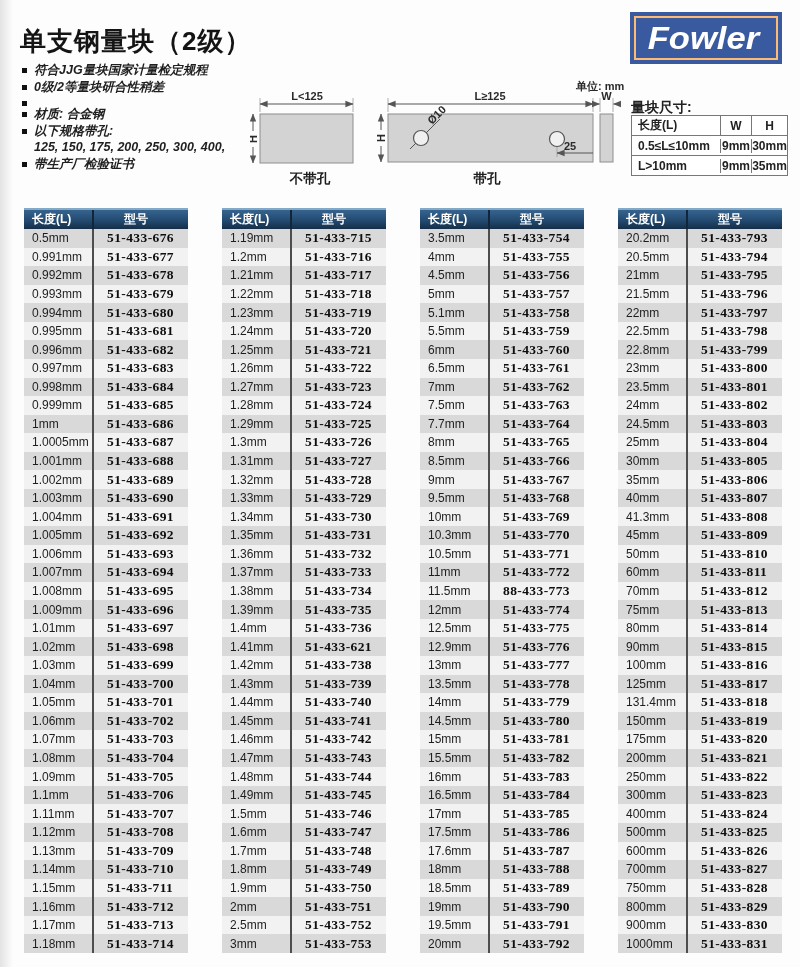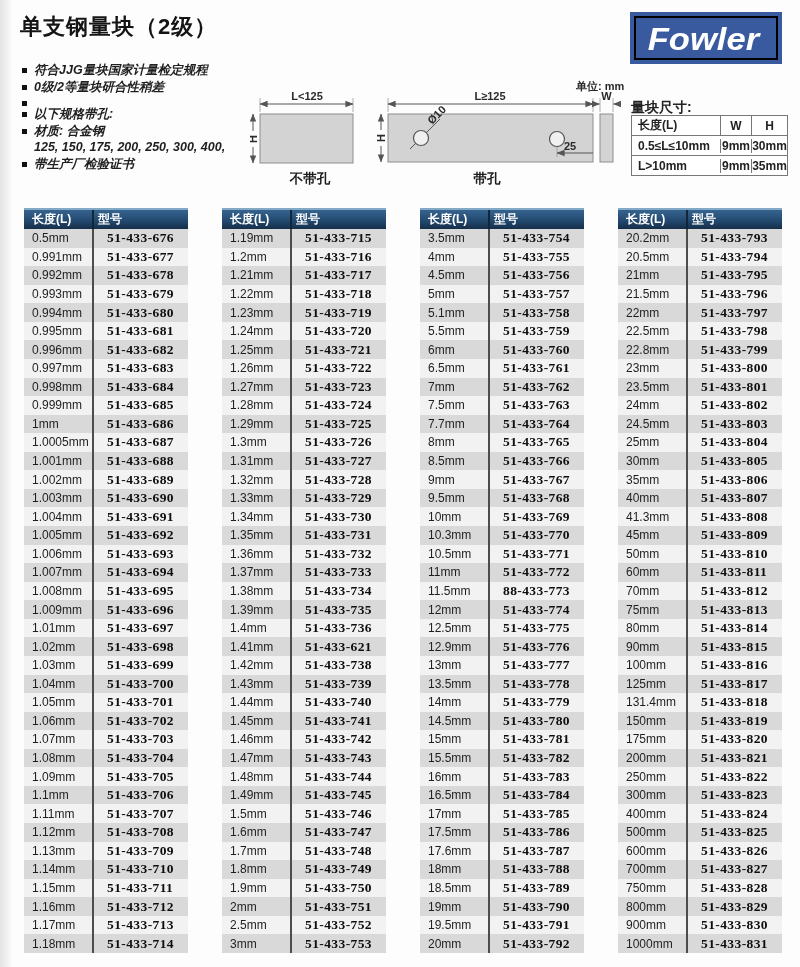--- a/index.html
+++ b/index.html
@@ -1,31 +1,31 @@
 <!DOCTYPE html>
 <html><head>
 <meta charset="utf-8">
 <style>
   html,body{margin:0;padding:0;}
   body{width:800px;height:967px;position:relative;background:#fdfdfd;overflow:hidden;
        font-family:"Liberation Sans",sans-serif;}
   .left-strip{position:absolute;left:0;top:0;width:13px;height:100%;
        background:linear-gradient(90deg,#e3e3e3,#fdfdfd);}
-  .page-title{position:absolute;left:20px;top:12px;margin:0;font-size:22px;font-weight:700;
+  .page-title{position:absolute;left:20px;top:24px;margin:0;font-size:26px;font-weight:700;
        color:#141414;letter-spacing:1px;}
   
   .features{position:absolute;left:22px;top:62px;margin:0;padding:0;list-style:none;width:260px;font-style:italic;}
   .features li{display:flex;align-items:flex-start;font-size:12.5px;font-weight:700;
        color:#1f1f1f;line-height:16.6px;}
   .sq{width:5px;height:5px;background:#111;margin:6px 7px 0 0;flex:none;}
   .features li.cont .sq{visibility:hidden;}
   
   .logo{position:absolute;left:630px;top:12px;width:152px;height:52px;background:#3a5aa0;}
-  .logo-inner{position:absolute;top:4px;left:4px;right:4px;bottom:4px;border:2px solid #000000;
-       display:flex;align-items:flex-end;justify-content:center;}
+  .logo-inner{position:absolute;top:4px;left:4px;right:4px;bottom:4px;border:2px solid #fdba74;
+       display:flex;align-items:center;justify-content:center;}
   .logo-text{color:#fff;font-style:italic;font-weight:700;font-size:32px;letter-spacing:0;
        transform:scaleX(1.08);padding-right:4px;}
   
   .diagram{position:absolute;left:250px;top:60px;width:380px;height:135px;}
   .blk{fill:#d3d3d3;stroke:#8e8e8e;stroke-width:1;}
   .hole{fill:#f0f0f0;stroke:#555;stroke-width:1.2;}
   .dim{stroke:#555;stroke-width:1;fill:none;}
   .ext{stroke:#999;stroke-width:0.8;}
   .dl{font:700 11px "Liberation Sans",sans-serif;fill:#2a2a2a;}
   .mid{text-anchor:middle;}
@@ -42,21 +42,21 @@
   .sizebody .tr{border-top:1px solid #777;align-items:center;}
   
   .ptable{position:absolute;top:208px;width:164px;}
   .t1{left:24px}.t2{left:222px}.t3{left:420px}.t4{left:618px}
   .thead{display:flex;height:21px;align-items:center;border-top:2px solid #84a9c6;
        background:linear-gradient(180deg,#36648f 0%,#234a70 55%,#152e49 100%);
        color:#fff;font-size:12px;font-weight:700;box-sizing:border-box;}
   .th{box-sizing:border-box;}
   .th.len{width:70px;padding-left:8px;border-right:2px solid #12263a;align-self:stretch;
        display:flex;align-items:center;}
-  .th.mod{flex:1;padding-left:4px;}
+  .th.mod{flex:1;padding-left:30px;}
   .tbody .tr{display:flex;height:18.57px;align-items:stretch;}
   .tbody .tr:nth-child(odd){background:#d9d9d9;}
   .tbody .tr:nth-child(even){background:#f2f2f2;}
   .tbody .td{display:flex;align-items:center;box-sizing:border-box;}
   .tbody .c0{width:70px;padding-left:8px;border-right:2px solid #4d4d4d;
        font-size:12px;color:#1e1e1e;}
   .tbody .c1{flex:1;padding-left:13px;font-family:"Liberation Serif",serif;font-weight:700;
        font-size:13.5px;letter-spacing:0.4px;color:#0e0e0e;}
 </style>
 </head>
@@ -79,25 +79,25 @@
     </li>
   <li>
       <span class="sq"></span>
       <span>0级/2等量块研合性稍差</span>
     </li>
   <li>
       <span class="sq"></span>
     </li>
   <li>
       <span class="sq"></span>
-      <span>以下规格带孔:</span>
+      <span>材质: 合金钢</span>
     </li>
   <li>
       <span class="sq"></span>
-      <span>材质: 合金钢</span>
+      <span>以下规格带孔:</span>
     </li>
   <li class="cont">
       <span class="sq"></span>
       <span>125, 150, 175, 200, 250, 300, 400,</span>
     </li>
   <li>
       <span class="sq"></span>
       <span>带生产厂检验证书</span>
     </li>
 </ul>

